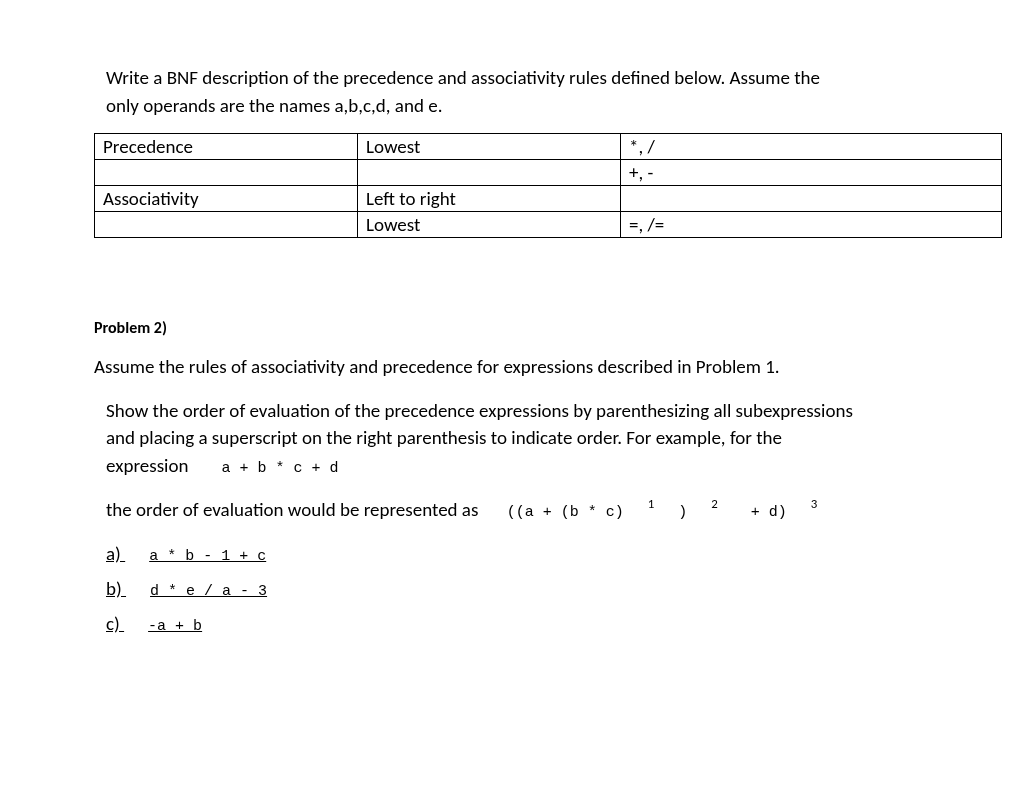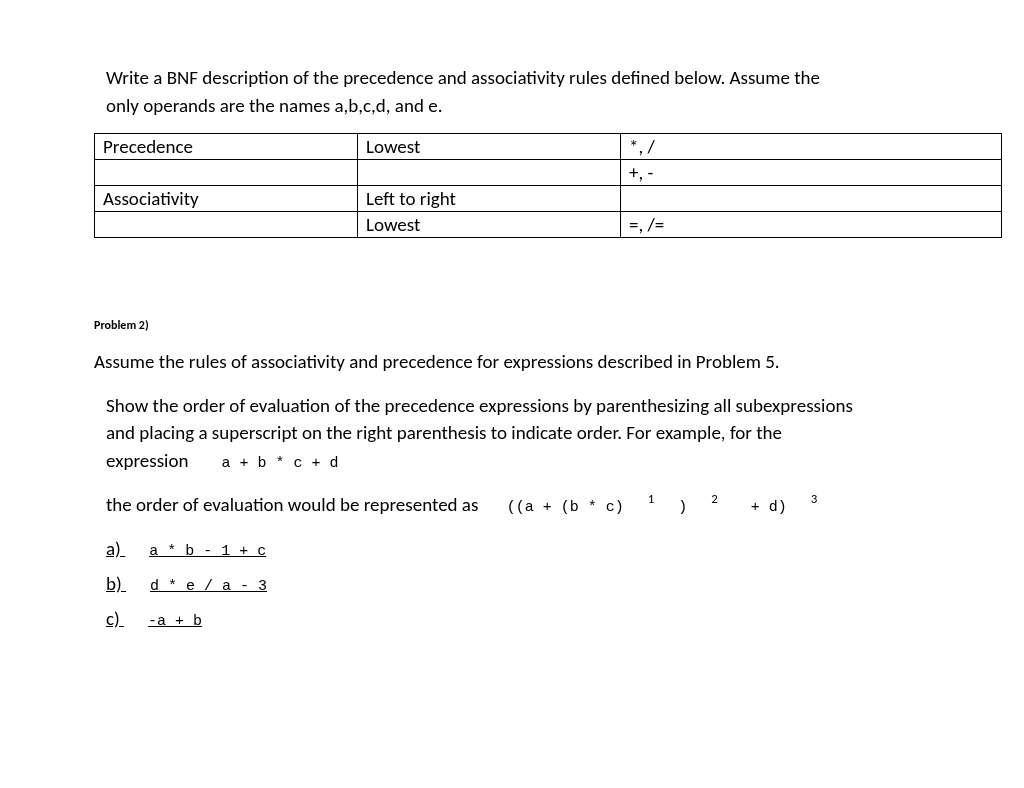--- a/index.html
+++ b/index.html
@@ -29,21 +29,21 @@
       padding: 1px 8px;
       vertical-align: top;
       height: 24px;
     }
     .col1 { width: 29%; }
     .col2 { width: 29%; }
     .col3 { width: 42%; }
     .problem-heading {
       font-weight: bold;
       margin-bottom: 16px;
-      font-size: 12px;
+      font-size: 16px;
     }
     .para {
       line-height: 1.45;
       margin-bottom: 16px;
     }
     .mono {
       font-family: "Courier New", Courier, monospace;
       font-size: 15px;
     }
     sup {
@@ -90,21 +90,21 @@
   <tr>
     <td class="col1"></td>
     <td class="col2">Lowest</td>
     <td class="col3">=, /=</td>
   </tr>
 </tbody>
   </table>
 
 <div class="problem-heading">Problem 2)</div>
 
-<div class="para">Assume the rules of associativity and precedence for expressions described in Problem 5.</div>
+<div class="para">Assume the rules of associativity and precedence for expressions described in Problem 1.</div>
 
 <div class="para">
   <span>Show the order of evaluation of the precedence expressions by parenthesizing all subexpressions</span><br>
   <span>and placing a superscript on the right parenthesis to indicate order. For example, for the</span><br>
   <span>expression</span><span class="mono">  a + b * c + d</span>
 </div>
 
 <div class="para order-line">
   <span>the order of evaluation would be represented as </span><span class="mono">((a + (b * c)</span><sup>1</sup><span class="mono">)</span><sup>2</sup><span class="mono">  + d)</span><sup>3</sup>
 </div>

